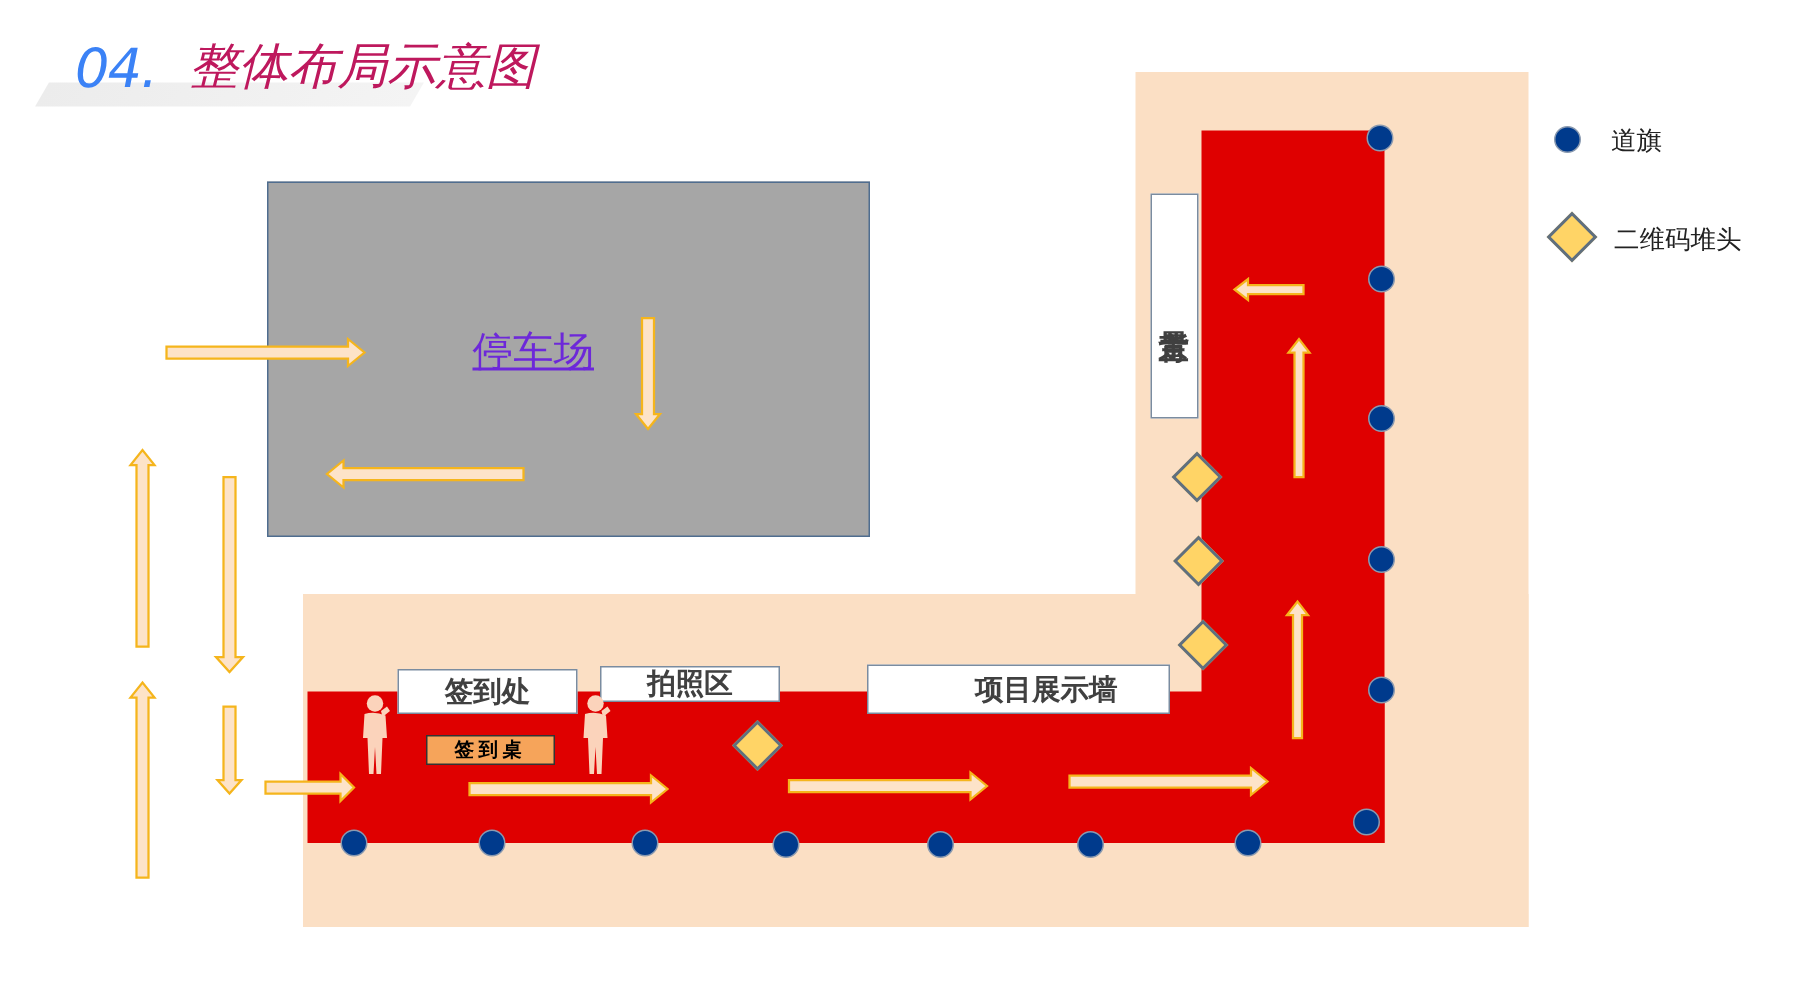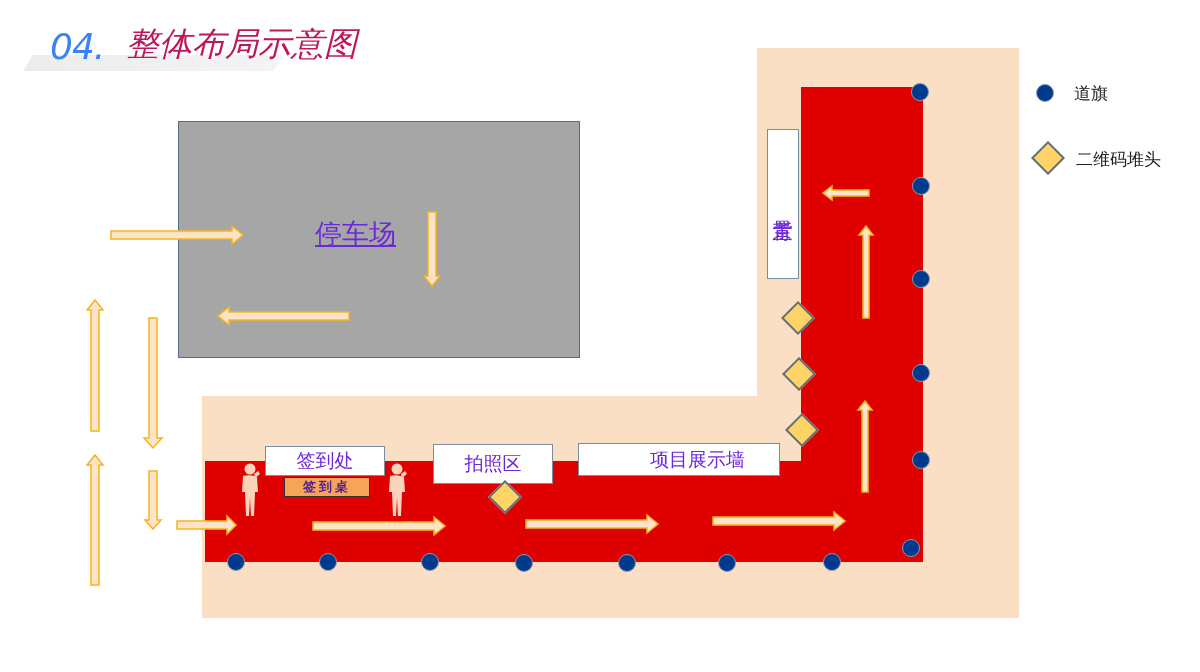--- a/index.html
+++ b/index.html
@@ -7,23 +7,23 @@
          font-family:"DejaVu Sans","Liberation Sans",sans-serif; }
   .abs { position:absolute; }
   .title-shadow { left:28px; top:55px; width:250px; height:16px; background:linear-gradient(90deg,#ececec,#f4f4f4);
                   transform:skewX(-30deg); }
   .title-num { left:50px; top:26px; font-size:36px; color:#3b82f6; font-style:italic; letter-spacing:-1px; }
   .title-text { left:126px; top:22px; font-size:33px; color:#be185d; font-style:italic; }
   .peach { background:#fbdfc4; }
   .red { background:#df0000; }
   .parking { left:178px; top:121px; width:402px; height:237px; background:#a6a6a6; border:1px solid #4f6d8f; box-sizing:border-box; }
   .parking-label { left:315px; top:216px; font-size:27px; color:#6d28d9;text-decoration:underline; }
-  .label-box { background:#fff; border:1.5px solid #7a8ca0; box-sizing:border-box; display:flex; align-items:center; justify-content:center; color:#6d28d9; }
-  .desk { left:284px; top:477px; width:86px; height:20px; background:#f6a45a; border:1px solid #333; box-sizing:border-box;
-          display:flex; align-items:center; justify-content:center; color:#4c1d95; font-size:13px; letter-spacing:3px; font-weight:bold; }
+  .label-box { background:#fff; border:1.5px solid #7a8ca0; box-sizing:border-box; display:flex; align-items:center; justify-content:center; color:#404040;font-weight:bold; }
+  .desk { left:284px; top:490px; width:86px; height:20px; background:#f6a45a; border:1px solid #333; box-sizing:border-box;
+          display:flex; align-items:center; justify-content:center; color:#000000; font-size:13px; letter-spacing:3px; font-weight:bold; }
   .flag { width:18px; height:18px; border-radius:50%; background:#003a8c; border:1.5px solid #8a9ab0; box-sizing:border-box; }
   .qr { width:24px; height:24px; background:#ffd466; border:2px solid #5f6f7f; box-sizing:border-box; transform:rotate(45deg); }
   .legend-text { font-size:17px; color:#222; }
   svg.arrow { position:absolute; overflow:visible; }
 </style>
 </head>
 <body>
 
 <div class="abs title-shadow"></div>
 <div class="abs title-num">04.</div>
@@ -35,21 +35,21 @@
 <div class="abs red" style="left:801px;top:87px;width:122px;height:475px;"></div>
 <div class="abs red" style="left:205px;top:461px;width:718px;height:101px;"></div>
 
 <div class="abs parking"></div>
 <div class="abs parking-label">停车场</div>
 
 <div class="abs label-box" style="left:265px;top:446px;width:120px;height:30px;font-size:19px;">
     <span>签到处</span>
   </div>
 <div class="abs desk">签到桌</div>
-<div class="abs label-box" style="left:433px;top:444px;width:120px;height:40px;font-size:19px;">
+<div class="abs label-box" style="left:400px;top:444px;width:120px;height:24px;font-size:19px;">
     <span>拍照区</span>
   </div>
 <div class="abs label-box" style="left:578px;top:443px;width:202px;height:33px;font-size:19px;padding-left:37px;">
     <span>项目展示墙</span>
   </div>
 <div class="abs label-box" style="left:767px;top:129px;width:32px;height:150px;font-size:20px;writing-mode:vertical-rl;line-height:1;">
     <span>主背景</span>
   </div>
 
 <svg class="arrow" style="left:238px;top:462px;" width="26" height="56" viewBox="0 0 26 56">

